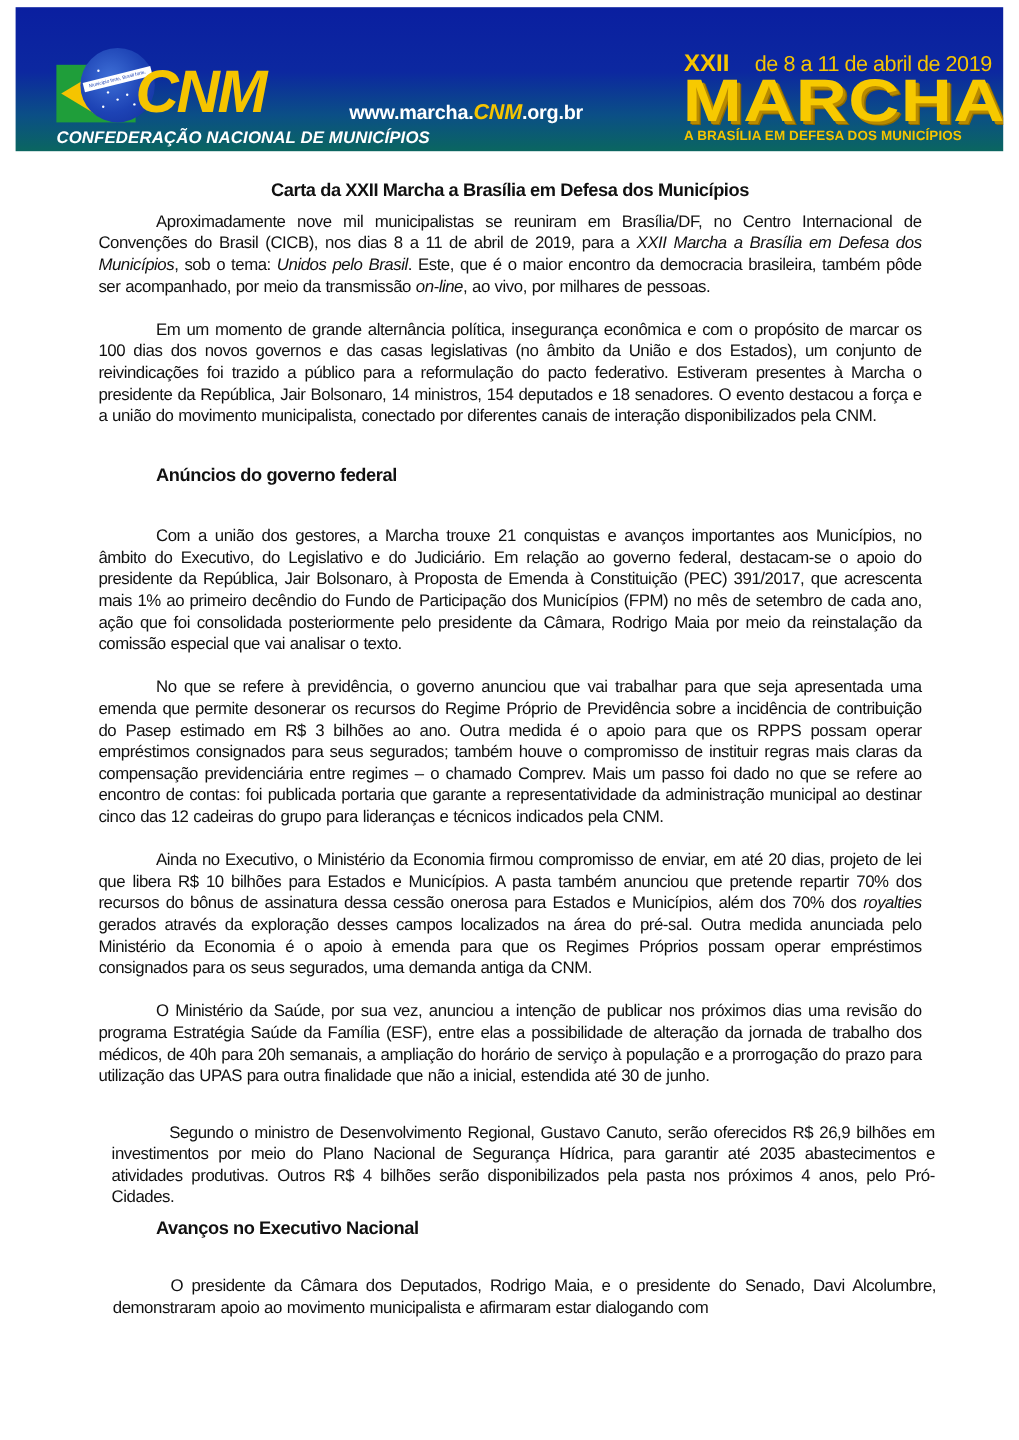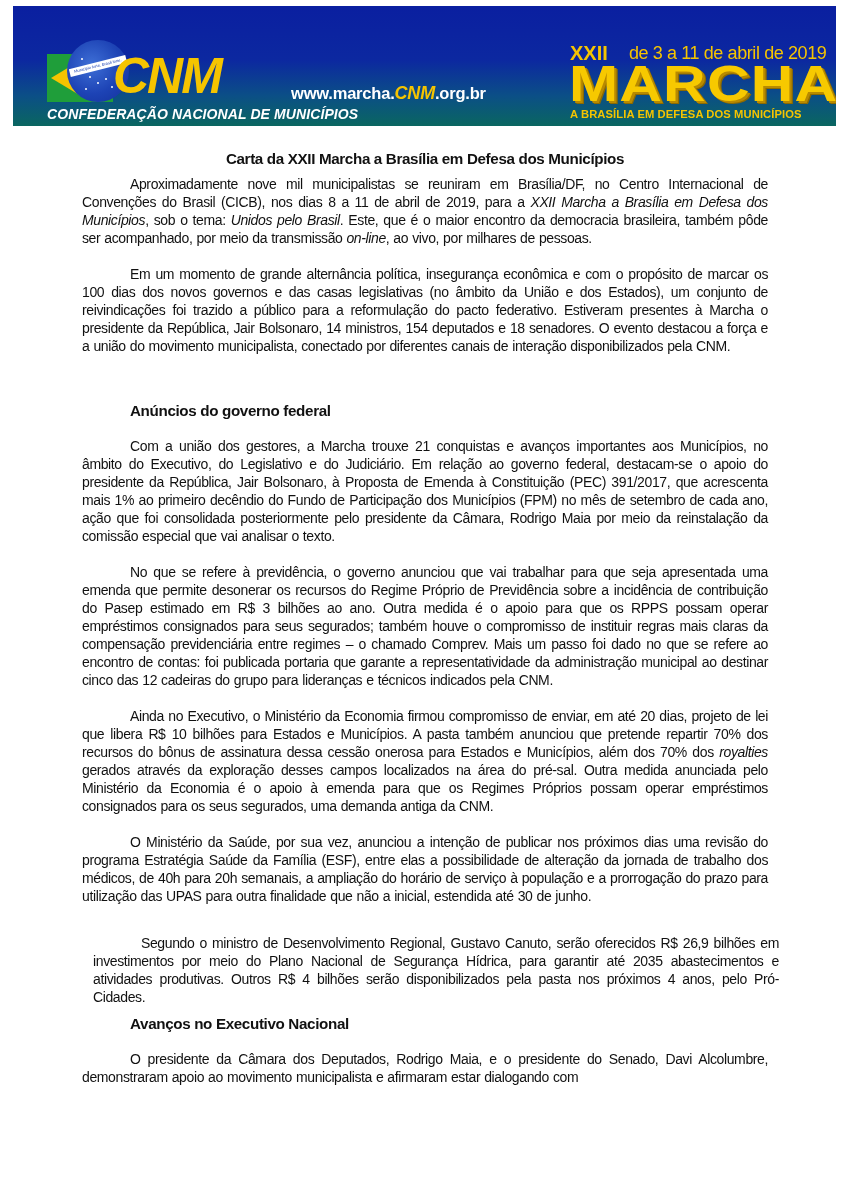--- a/index.html
+++ b/index.html
@@ -56,41 +56,41 @@
     </div>
     <div class="logo-ribbon">Município forte, Brasil forte.</div>
     <div class="logo-cnm">CNM</div>
     <div class="logo-sub">CONFEDERAÇÃO NACIONAL DE MUNICÍPIOS</div>
   </div>
 
   <div class="url"><span>www.marcha.</span><span class="hl">CNM</span><span>.org.br</span></div>
 
   <div class="march">
     <div class="march-roman">XXII</div>
-    <div class="march-dates">de 3 a 11 de abril de 2019</div>
+    <div class="march-dates">de 8 a 11 de abril de 2019</div>
     <div class="march-title">MARCHA</div>
     <div class="march-sub">A BRASÍLIA EM DEFESA DOS MUNICÍPIOS</div>
   </div>
 </div>
 
 <div class="doc">
   <div class="doc-title">Carta da XXII Marcha a Brasília em Defesa dos Municípios</div>
 
   <p class="para" style="top:175px;margin:0;"><span>Aproximadamente nove mil municipalistas se reuniram em Brasília/DF, no Centro Internacional de Convenções do Brasil (CICB), nos dias 8 a 11 de abril de 2019, para a </span><i>XXII Marcha a Brasília em Defesa dos Municípios</i><span>, sob o tema: </span><i>Unidos pelo Brasil</i><span>. Este, que é o maior encontro da democracia brasileira, também pôde ser acompanhado, por meio da transmissão </span><i>on-line</i><span>, ao vivo, por milhares de pessoas.</span></p>
 
   <p class="para" style="top:265px;margin:0;">Em um momento de grande alternância política, insegurança econômica e com o propósito de marcar os 100 dias dos novos governos e das casas legislativas (no âmbito da União e dos Estados), um conjunto de reivindicações foi trazido a público para a reformulação do pacto federativo. Estiveram presentes à Marcha o presidente da República, Jair Bolsonaro, 14 ministros, 154 deputados e 18 senadores. O evento destacou a força e a união do movimento municipalista, conectado por diferentes canais de interação disponibilizados pela CNM.</p>
 
-  <div class="heading" style="top:402px;">Anúncios do governo federal</div>
+  <div class="heading" style="top:388px;">Anúncios do governo federal</div>
 
   <p class="para" style="top:437px;margin:0;">Com a união dos gestores, a Marcha trouxe 21 conquistas e avanços importantes aos Municípios, no âmbito do Executivo, do Legislativo e do Judiciário. Em relação ao governo federal, destacam-se o apoio do presidente da República, Jair Bolsonaro, à Proposta de Emenda à Constituição (PEC) 391/2017, que acrescenta mais 1% ao primeiro decêndio do Fundo de Participação dos Municípios (FPM) no mês de setembro de cada ano, ação que foi consolidada posteriormente pelo presidente da Câmara, Rodrigo Maia por meio da reinstalação da comissão especial que vai analisar o texto.</p>
 
   <p class="para" style="top:563px;margin:0;">No que se refere à previdência, o governo anunciou que vai trabalhar para que seja apresentada uma emenda que permite desonerar os recursos do Regime Próprio de Previdência sobre a incidência de contribuição do Pasep estimado em R$ 3 bilhões ao ano. Outra medida é o apoio para que os RPPS possam operar empréstimos consignados para seus segurados; também houve o compromisso de instituir regras mais claras da compensação previdenciária entre regimes – o chamado Comprev. Mais um passo foi dado no que se refere ao encontro de contas: foi publicada portaria que garante a representatividade da administração municipal ao destinar cinco das 12 cadeiras do grupo para lideranças e técnicos indicados pela CNM.</p>
 
   <p class="para" style="top:707px;margin:0;"><span>Ainda no Executivo, o Ministério da Economia firmou compromisso de enviar, em até 20 dias, projeto de lei que libera R$ 10 bilhões para Estados e Municípios. A pasta também anunciou que pretende repartir 70% dos recursos do bônus de assinatura dessa cessão onerosa para Estados e Municípios, além dos 70% dos </span><i>royalties</i><span> gerados através da exploração desses campos localizados na área do pré-sal. Outra medida anunciada pelo Ministério da Economia é o apoio à emenda para que os Regimes Próprios possam operar empréstimos consignados para os seus segurados, uma demanda antiga da CNM.</span></p>
 
   <p class="para" style="top:833px;margin:0;">O Ministério da Saúde, por sua vez, anunciou a intenção de publicar nos próximos dias uma revisão do programa Estratégia Saúde da Família (ESF), entre elas a possibilidade de alteração da jornada de trabalho dos médicos, de 40h para 20h semanais, a ampliação do horário de serviço à população e a prorrogação do prazo para utilização das UPAS para outra finalidade que não a inicial, estendida até 30 de junho.</p>
 
   <p class="para" style="top:923px;margin:11px;">Segundo o ministro de Desenvolvimento Regional, Gustavo Canuto, serão oferecidos R$ 26,9 bilhões em investimentos por meio do Plano Nacional de Segurança Hídrica, para garantir até 2035 abastecimentos e atividades produtivas. Outros R$ 4 bilhões serão disponibilizados pela pasta nos próximos 4 anos, pelo Pró-Cidades.</p>
 
   <div class="heading" style="top:1015px;">Avanços no Executivo Nacional</div>
 
-  <p class="para" style="top:1050px;margin:0;">O presidente da Câmara dos Deputados, Rodrigo Maia, e o presidente do Senado, Davi Alcolumbre, demonstraram apoio ao movimento municipalista e afirmaram estar dialogando com</p>
+  <p class="para" style="top:1050px;margin:12px;">O presidente da Câmara dos Deputados, Rodrigo Maia, e o presidente do Senado, Davi Alcolumbre, demonstraram apoio ao movimento municipalista e afirmaram estar dialogando com</p>
 </div>
 
 </body></html>

